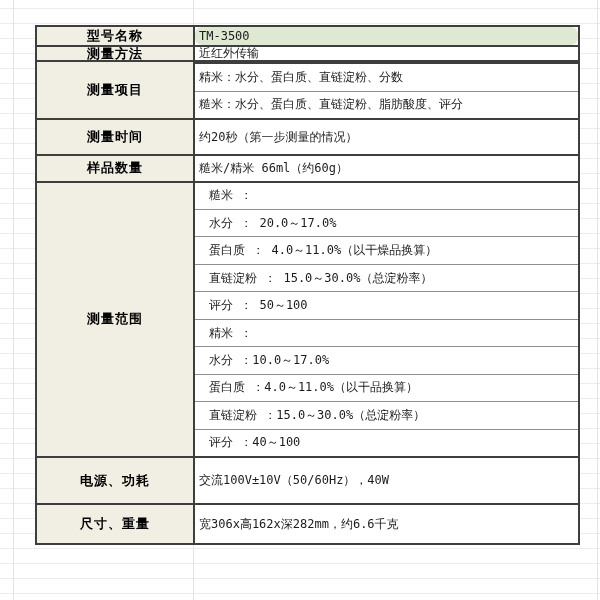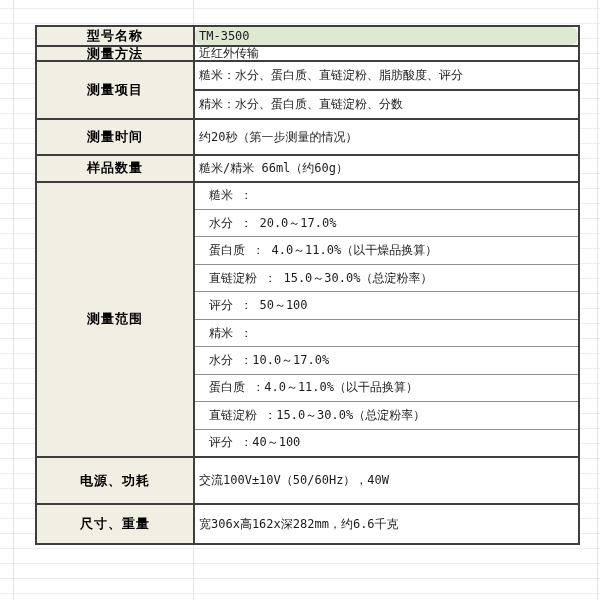--- a/index.html
+++ b/index.html
@@ -113,22 +113,22 @@
     </div>
 
     <div class="row" style="height:15px">
       <div class="cell-label">测量方法</div>
       <div class="cell-value">近红外传输</div>
     </div>
 
     <div class="row" style="height:59px">
       <div class="cell-label">测量项目</div>
       <div class="cell-value stack">
+        <div class="subrow heavy">精米：水分、蛋白质、直链淀粉、分数</div>
         <div class="subrow">糙米：水分、蛋白质、直链淀粉、脂肪酸度、评分</div>
-        <div class="subrow heavy">精米：水分、蛋白质、直链淀粉、分数</div>
       </div>
     </div>
 
     <div class="row" style="height:36px">
       <div class="cell-label">测量时间</div>
       <div class="cell-value">约20秒（第一步测量的情况）</div>
     </div>
 
     <div class="row" style="height:27px">
       <div class="cell-label">样品数量</div>

